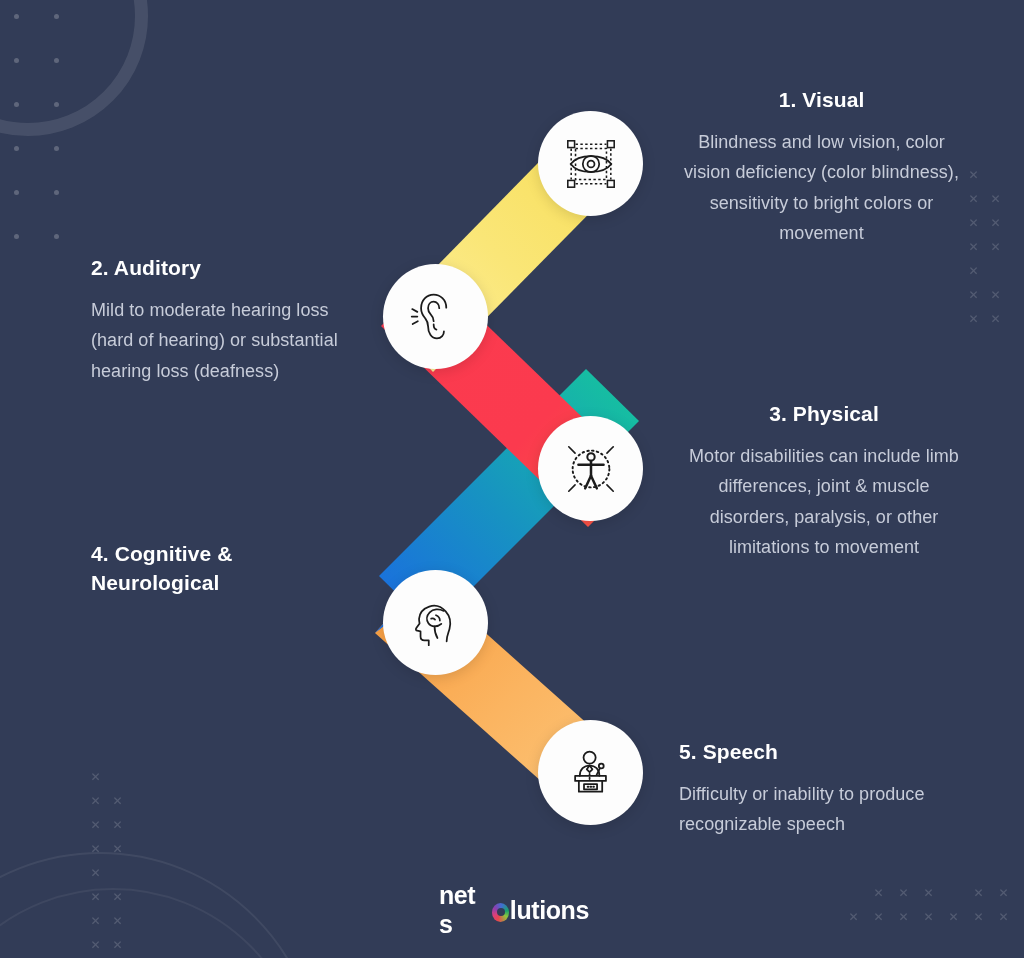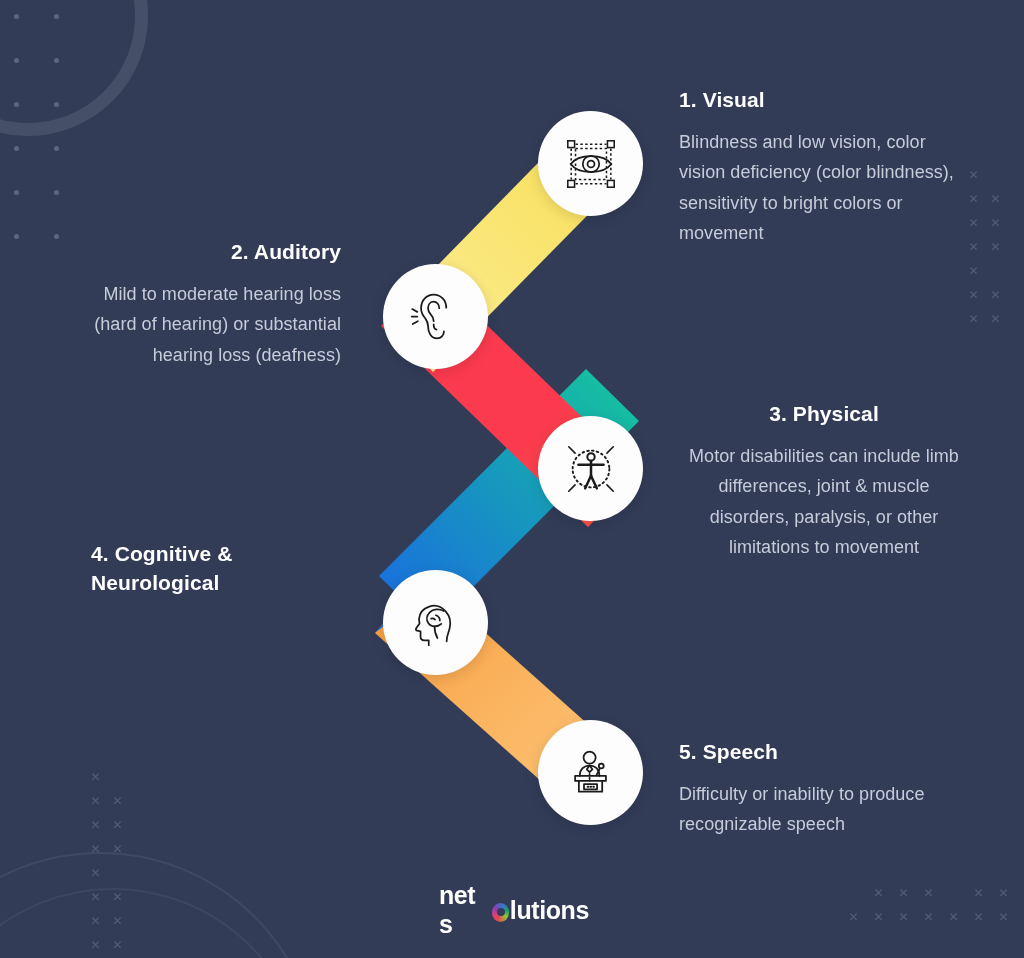--- a/index.html
+++ b/index.html
@@ -70,22 +70,22 @@
     color:#ffffff;
     letter-spacing:0.1px;
   }
   .block p{
     margin:0;
     font-size:18px;
     line-height:1.70;
     color:#c7ccd9;
     letter-spacing:0.05px;
   }
-  .b1{left:679px;top:86px;width:285px;}
-  .b2{left:91px;top:238px;width:250px;text-align:right;}
+  .b1{left:679px;top:86px;width:285px;text-align:center;}
+  .b2{left:91px;top:254px;width:250px;}
   .b3{left:679px;top:400px;width:290px;text-align:center;}
   .b4{left:91px;top:540px;width:275px;}
   .b5{left:679px;top:738px;width:285px;}
 
   
   #logo{
     position:absolute;left:439px;top:893px;width:150px;height:34px;
     display:flex;align-items:center;justify-content:center;
   }
   #logo .wordmark{

